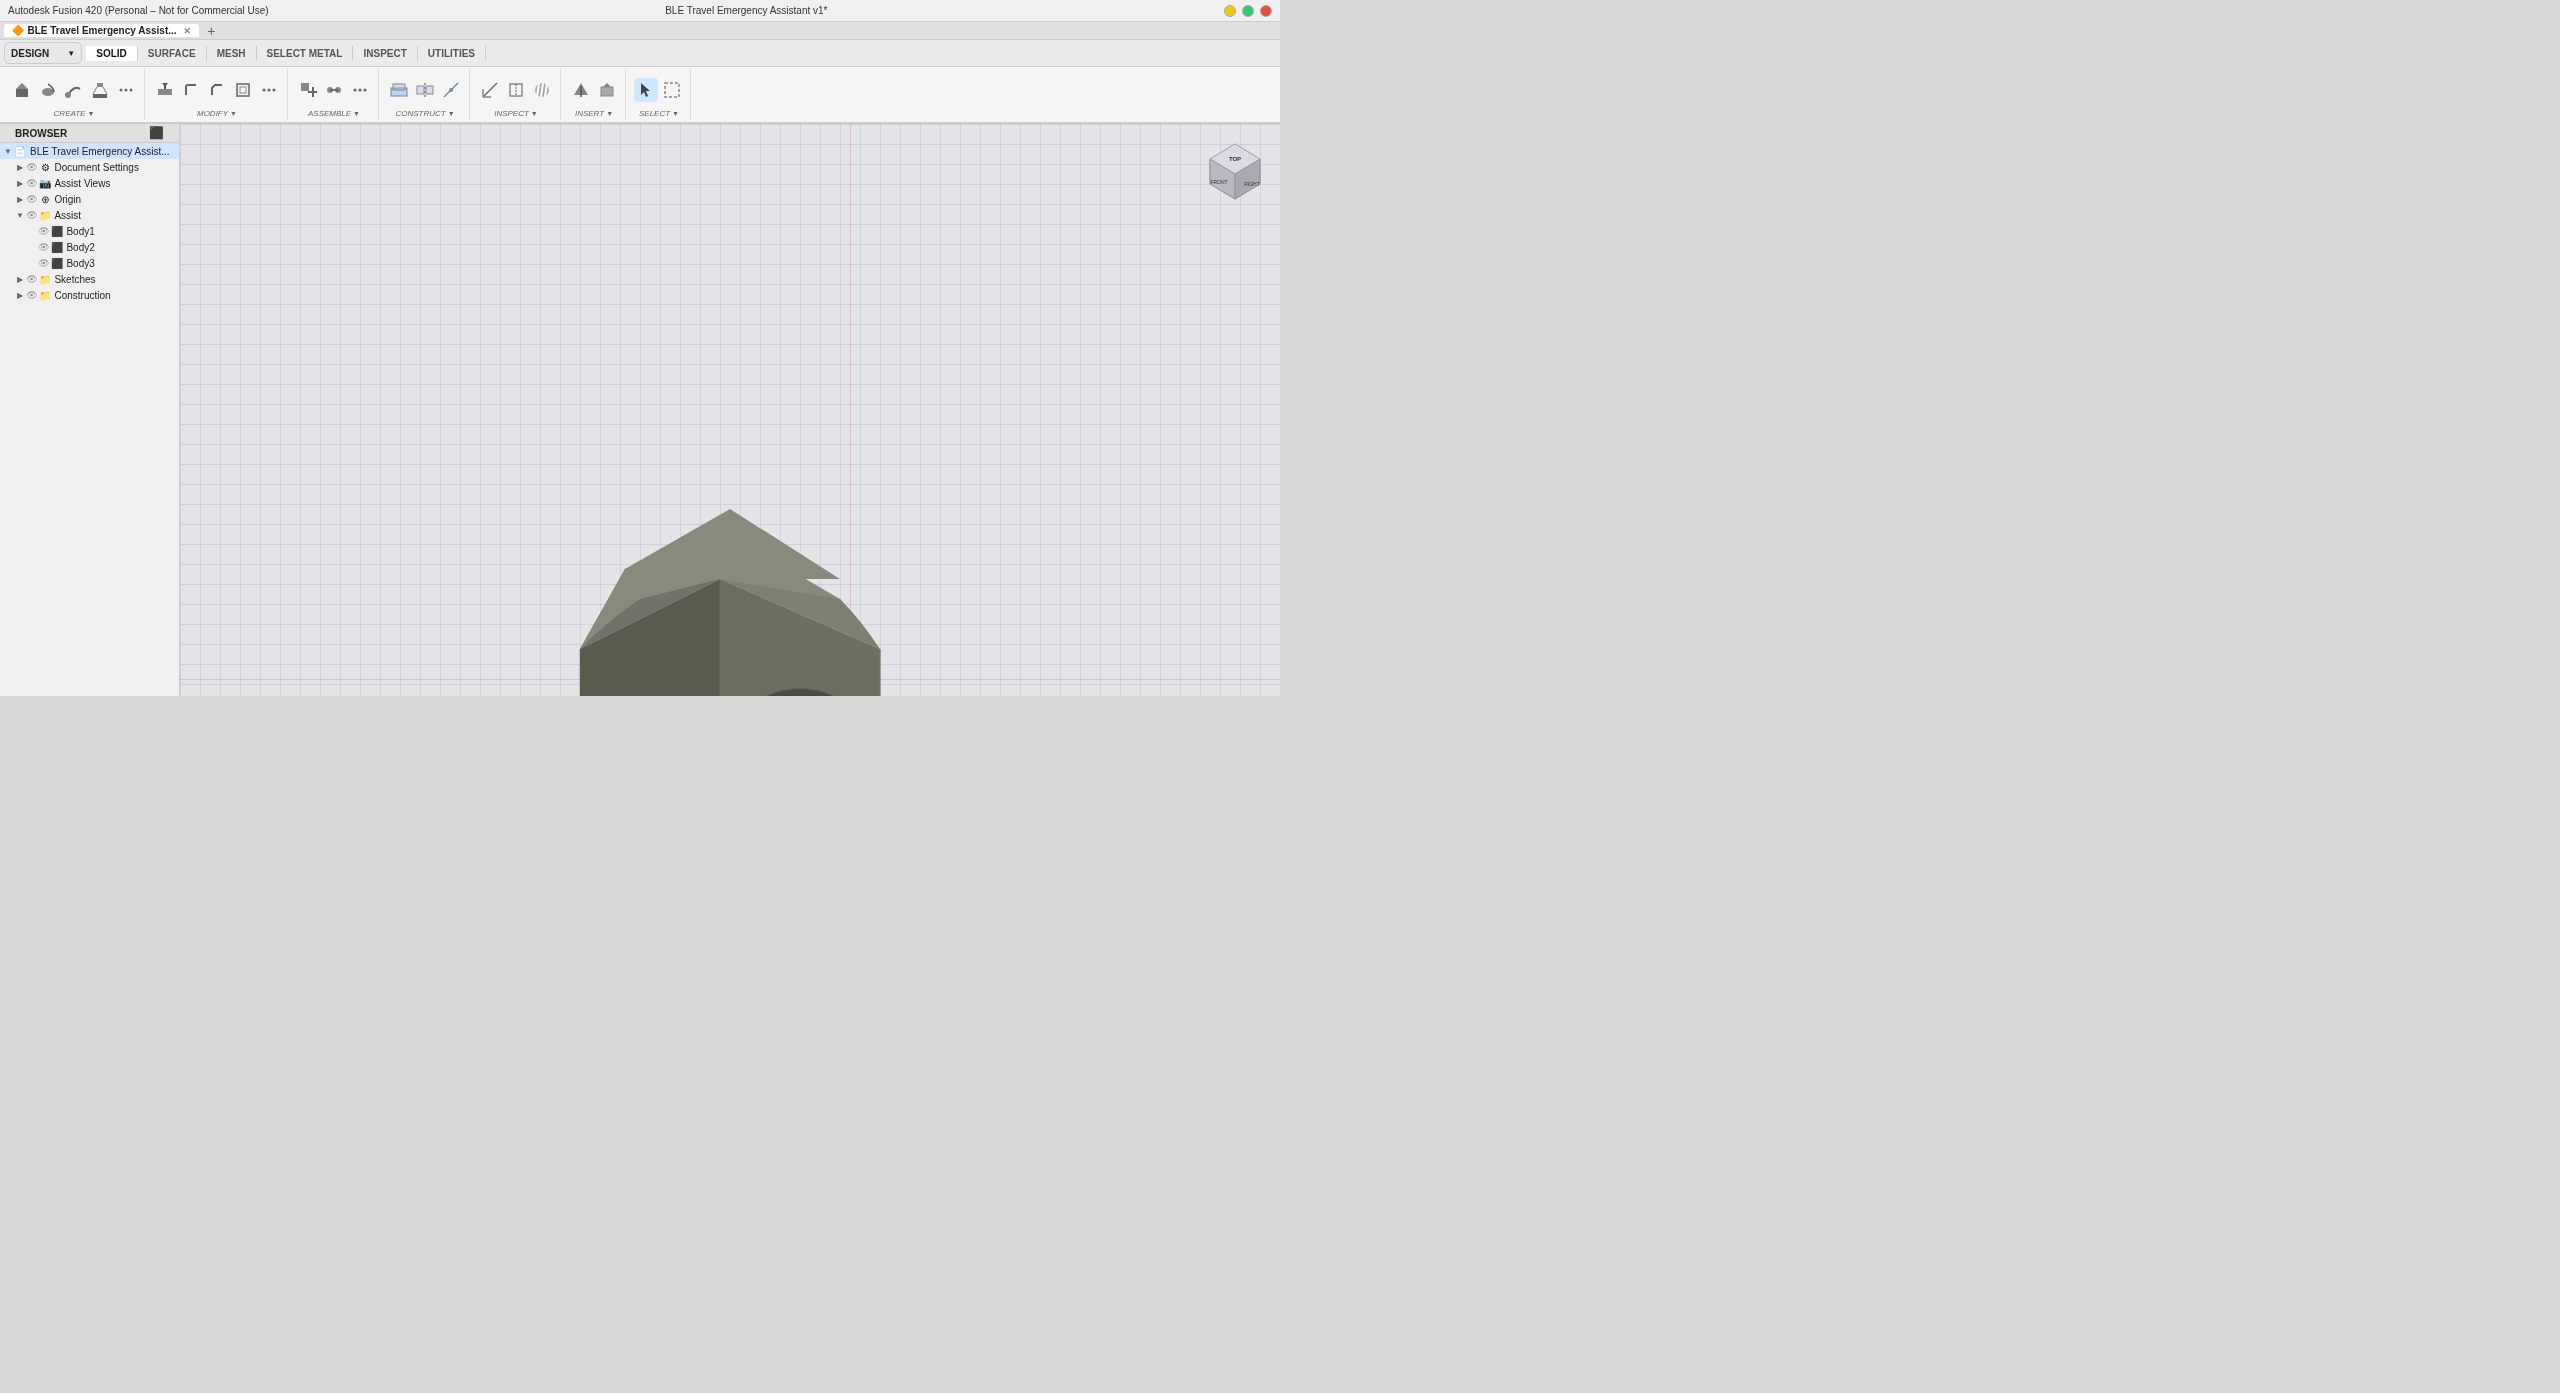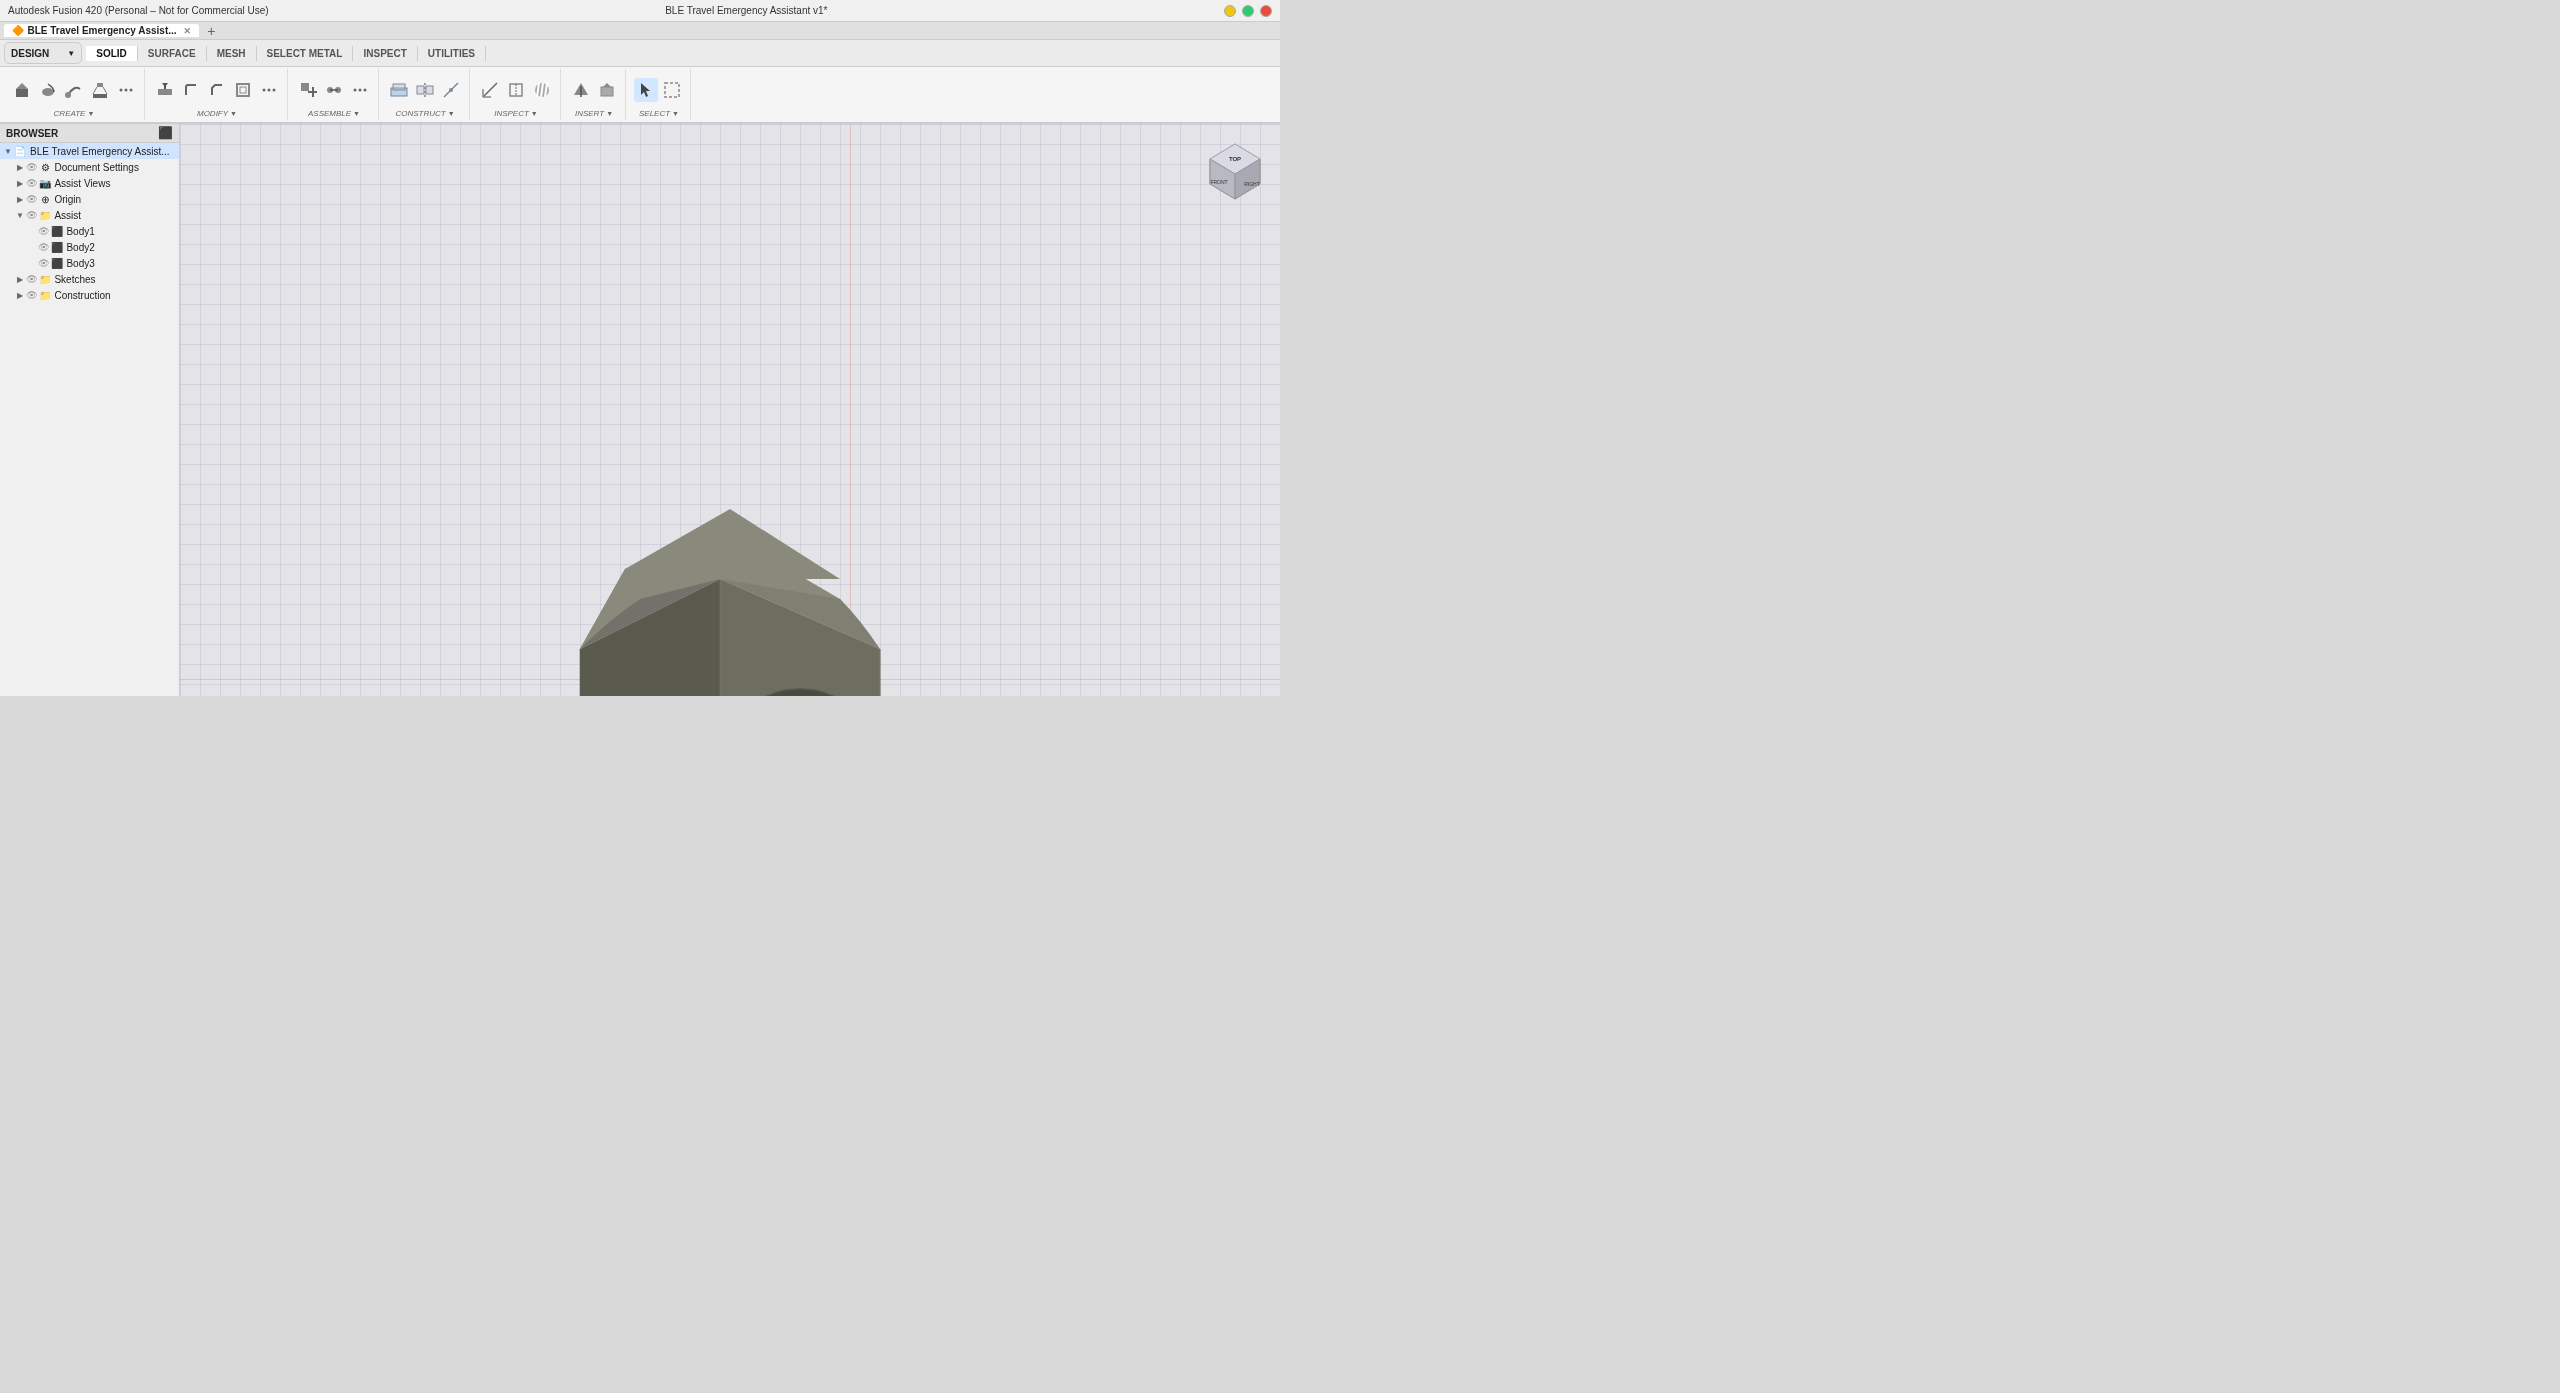--- a/index.html
+++ b/index.html
@@ -142,21 +142,21 @@
       background: #f0f0f0;
       border-right: 1px solid #ccc;
       display: flex;
       flex-direction: column;
       flex-shrink: 0;
     }
     #browser-header {
       display: flex;
       align-items: center;
       justify-content: space-between;
-      padding: 2px 6px;
+      padding: 2px 15px;
       background: #e0e0e0;
       border-bottom: 1px solid #ccc;
       font-size: 10px;
       font-weight: 700;
     }
     #browser-tree {
       flex: 1;
       overflow-y: auto;
       font-size: 10px;
     }

